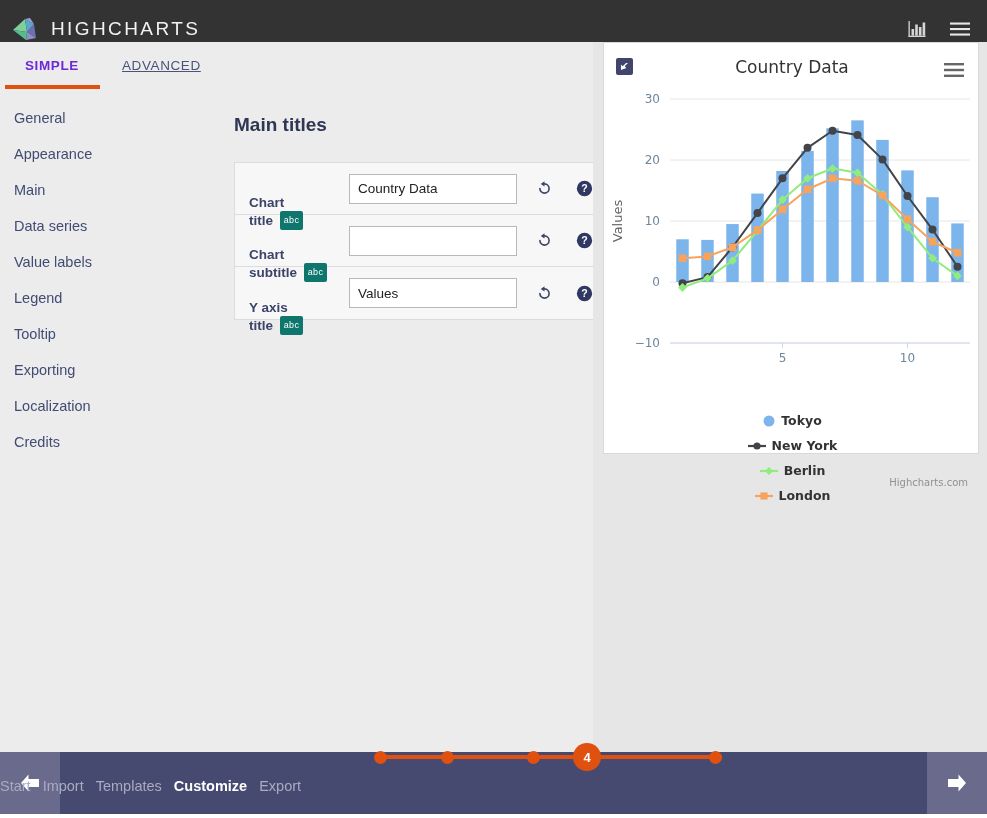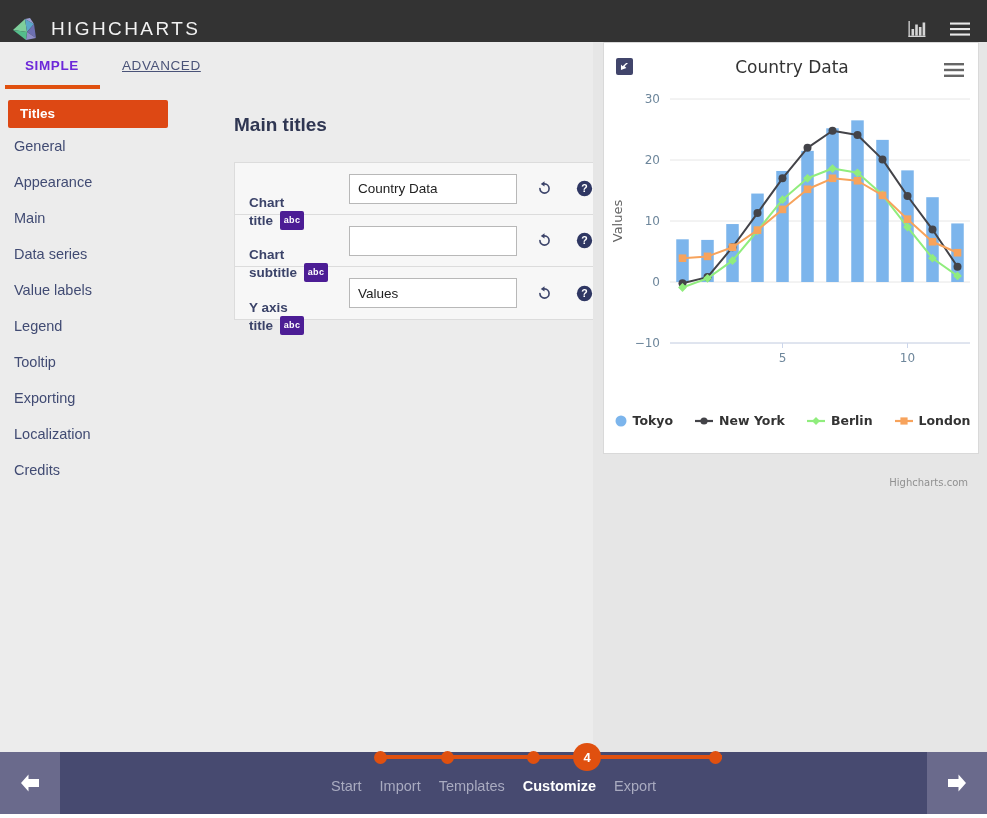--- a/index.html
+++ b/index.html
@@ -78,22 +78,22 @@
     display: flex; align-items: center;
     border-bottom: 1px solid #dcdcdc;
     height: 52px; padding: 0 0 0 14px;
   }
   .field-row:last-child { border-bottom: none; }
   .field-label {
     width: 100px; font-size: 13.5px; font-weight: bold;
     color: #3b4369; line-height: 16px; margin-top: 48px;
   }
   .badge-abc {
-    display: inline-block; background: #4c1d95; color: #fff;
-    font-size: 9px; font-weight: bold; border-radius: 2px;
+    display: inline-block; background: #0f766e; color: #fff;
+    font-size: 9px; font-weight: normal; border-radius: 2px;
     padding: 1px 4px 2px 4px; vertical-align: 2px; margin-left: 3px;
     letter-spacing: .3px;
   }
   .field-input {
     width: 168px; height: 30px; border: 1px solid #b8b8b8;
     background: #fff; font-size: 13.5px; color: #222;
     padding: 0 8px; font-family: "Liberation Sans", sans-serif;
     border-radius: 0; outline: none;
   }
   .row-btn {
@@ -125,21 +125,21 @@
     text-align: center; font-size: 17px; color: #333;
     font-family: "DejaVu Sans", sans-serif;
   }
   #chart-menu {
     position: absolute; right: 14px; top: 19px;
     cursor: pointer; width: 20px; height: 16px;
   }
   #chart-svg { position: absolute; left: 0; top: 38px; }
   #chart-legend {
     position: absolute; left: 0; top: 370px; width: 376px;
-    display: flex; justify-content: center; align-items: center; gap: 21px;
+    display: flex; justify-content: flex-end; align-items: center; gap: 10px; flex-direction: column;
   }
   .legend-entry {
     display: flex; align-items: center; gap: 5px;
     font-size: 12.5px; font-weight: bold; color: #333;
     cursor: pointer; font-family: "DejaVu Sans", sans-serif;
   }
   #credits {
     position: absolute; right: 10px; top: 394px;
     font-size: 10px; color: #909090; cursor: pointer;
     font-family: "DejaVu Sans", sans-serif;
@@ -172,21 +172,21 @@
   }
   #step-current {
     position: absolute; top: -12px; width: 28px; height: 28px;
     background: #e0500f; border-radius: 50%;
     color: #fff; font-size: 13px; font-weight: bold;
     display: flex; align-items: center; justify-content: center;
     cursor: pointer;
   }
   #step-labels {
     position: absolute; left: 0; top: 26px; width: 987px;
-    display: flex; justify-content: center; gap: 18px;
+    display: flex; justify-content: flex-start; gap: 12px;
   }
   .step-label { font-size: 14.5px; color: #a9abc0; cursor: pointer; }
   .step-label.active { color: #fff; font-weight: bold; }
   #footer-strip {
     position: absolute; left: 0; top: 814px;
     width: 987px; height: 4px; background: #ffffff;
   }
 </style>
 </head>
 <body>
@@ -222,21 +222,20 @@
 
 <div id="editor-pane">
 
   <div id="tabbar">
     <div class="tab active">SIMPLE</div>
     <div class="tab inactive">ADVANCED</div>
     <div id="tab-underline"></div>
   </div>
 
   <div id="sidebar">
-    <div class="side-item selected">Titles</div>
     <div class="side-item">General</div>
     <div class="side-item">Appearance</div>
     <div class="side-item">Main</div>
     <div class="side-item">Data series</div>
     <div class="side-item">Value labels</div>
     <div class="side-item">Legend</div>
     <div class="side-item">Tooltip</div>
     <div class="side-item">Exporting</div>
     <div class="side-item">Localization</div>
     <div class="side-item">Credits</div>

